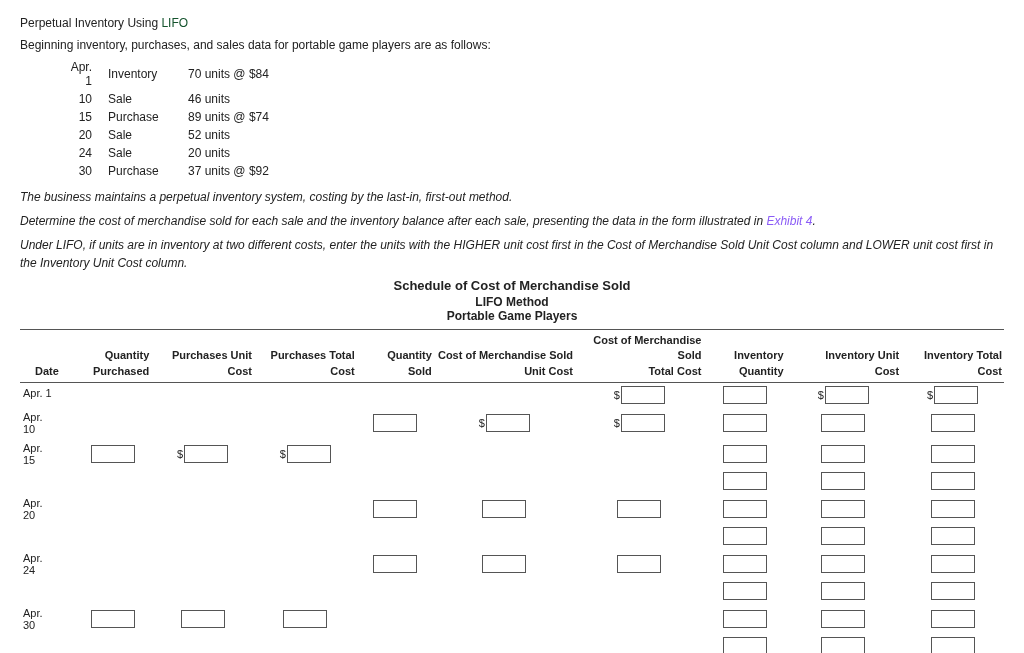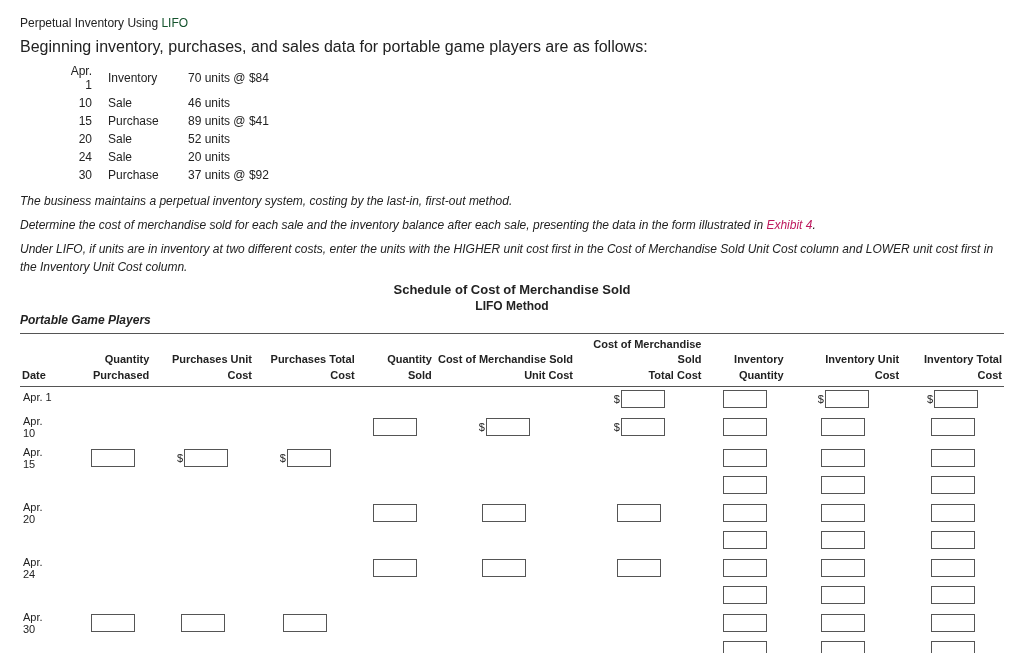--- a/index.html
+++ b/index.html
@@ -5,32 +5,32 @@
     * { box-sizing: border-box; margin: 0; padding: 0; }
     body {
       font-family: Arial, sans-serif;
       font-size: 12px;
       background: #fff;
       color: #222;
       padding: 16px 20px;
     }
     .title-line { font-size: 12px; margin-bottom: 8px; }
     .title-line a { color: #14532d; text-decoration: none; }
-    .intro-text { font-size: 16px; margin-bottom: 6px; }
+    .intro-text { font-size: 12px; margin-bottom: 6px; }
     .inventory-list { margin-left: 40px; margin-bottom: 8px; }
     .inventory-list table { border-collapse: collapse; }
     .inventory-list td { padding: 2px 8px; font-size: 12px; }
     .inventory-list .date-col { width: 40px; text-align: right; }
     .inventory-list .type-col { width: 80px; }
     .inventory-list .detail-col { width: 160px; margin-left: 18px; }
     .body-text { font-size: 12px; margin-bottom: 6px; line-height: 1.5; font-style: italic; }
-    .body-text a { color: #be185d; text-decoration: none; }
+    .body-text a { color: #8b5cf6; text-decoration: none; }
     .schedule-title { text-align: center; font-weight: bold; font-size: 13px; margin: 0 0 2px; }
     .schedule-sub { text-align: center; font-size: 12px; font-weight: bold; }
-    .schedule-sub2 { text-align: left; font-size: 12px; font-weight: bold; margin-bottom: 6px; font-style: italic; }
+    .schedule-sub2 { text-align: center; font-size: 12px; font-weight: bold; margin-bottom: 6px; }
     .main-table { width: 100%; border-collapse: collapse; margin-top: 4px; }
     .main-table th {
       border-top: 1px solid #555;
       border-bottom: 1px solid #555;
       font-size: 11px;
       font-weight: bold;
       text-align: right;
       padding: 3px 2px;
       vertical-align: bottom;
       line-height: 1.3;
@@ -82,21 +82,21 @@
       <td class="detail-col">70 units @ $84</td>
     </tr>
         <tr>
       <td class="date-col">10</td>
       <td class="type-col">Sale</td>
       <td class="detail-col">46 units</td>
     </tr>
         <tr>
       <td class="date-col">15</td>
       <td class="type-col">Purchase</td>
-      <td class="detail-col">89 units @ $41</td>
+      <td class="detail-col">89 units @ $74</td>
     </tr>
         <tr>
       <td class="date-col">20</td>
       <td class="type-col">Sale</td>
       <td class="detail-col">52 units</td>
     </tr>
         <tr>
       <td class="date-col">24</td>
       <td class="type-col">Sale</td>
       <td class="detail-col">20 units</td>
@@ -118,21 +118,21 @@
 
 <div class="body-text">Under LIFO, if units are in inventory at two different costs, enter the units with the HIGHER unit cost first in the Cost of Merchandise Sold Unit Cost column and LOWER unit cost first in the Inventory Unit Cost column.</div>
 
 <div class="schedule-title">Schedule of Cost of Merchandise Sold</div>
 <div class="schedule-sub">LIFO Method</div>
 <div class="schedule-sub2">Portable Game Players</div>
 
 <table class="main-table">
   <thead>
     <tr class="header-row">
-      <th style="text-align:left;width:42px;">Date</th>
+      <th style="text-align:center;width:42px;">Date</th>
       <th style="width:60px;">Quantity<br>Purchased</th>
       <th style="width:80px;">Purchases Unit<br>Cost</th>
       <th style="width:80px;">Purchases Total<br>Cost</th>
       <th style="width:60px;">Quantity<br>Sold</th>
       <th style="width:110px;">Cost of Merchandise Sold<br>Unit Cost</th>
       <th style="width:100px;">Cost of Merchandise Sold<br>Total Cost</th>
       <th style="width:64px;">Inventory<br>Quantity</th>
       <th style="width:90px;">Inventory Unit<br>Cost</th>
       <th style="width:80px;">Inventory Total<br>Cost</th>
     </tr>

